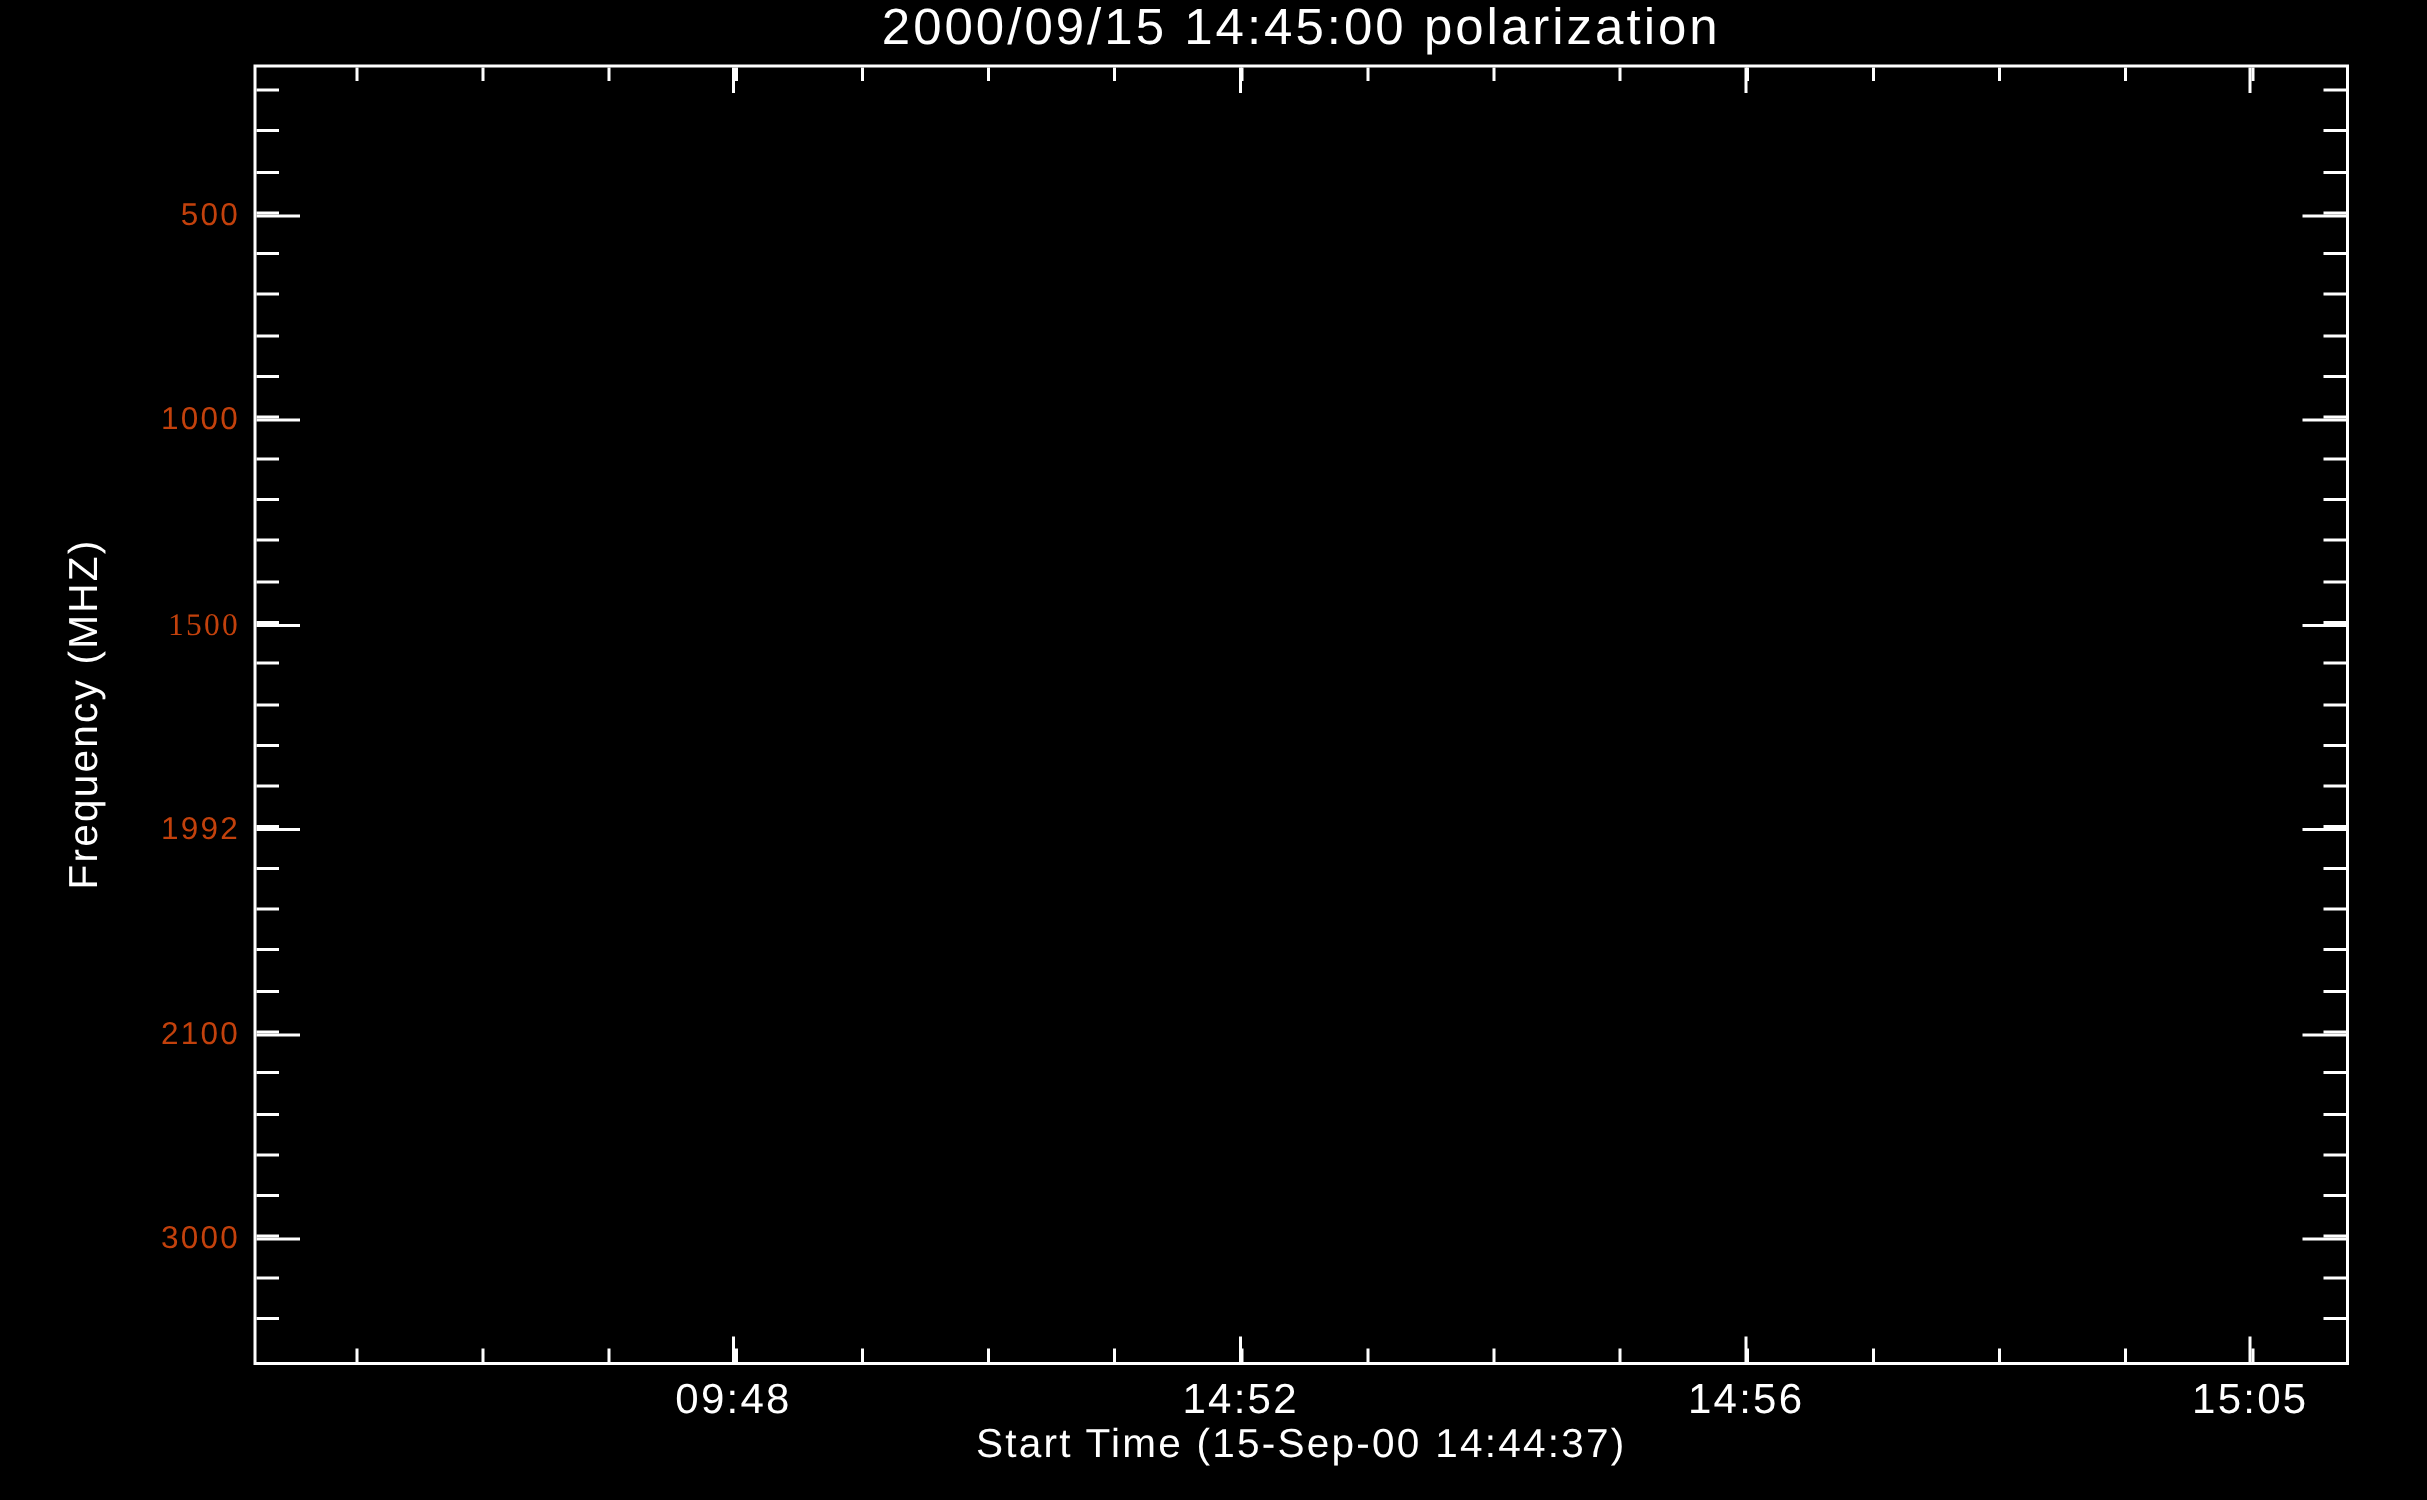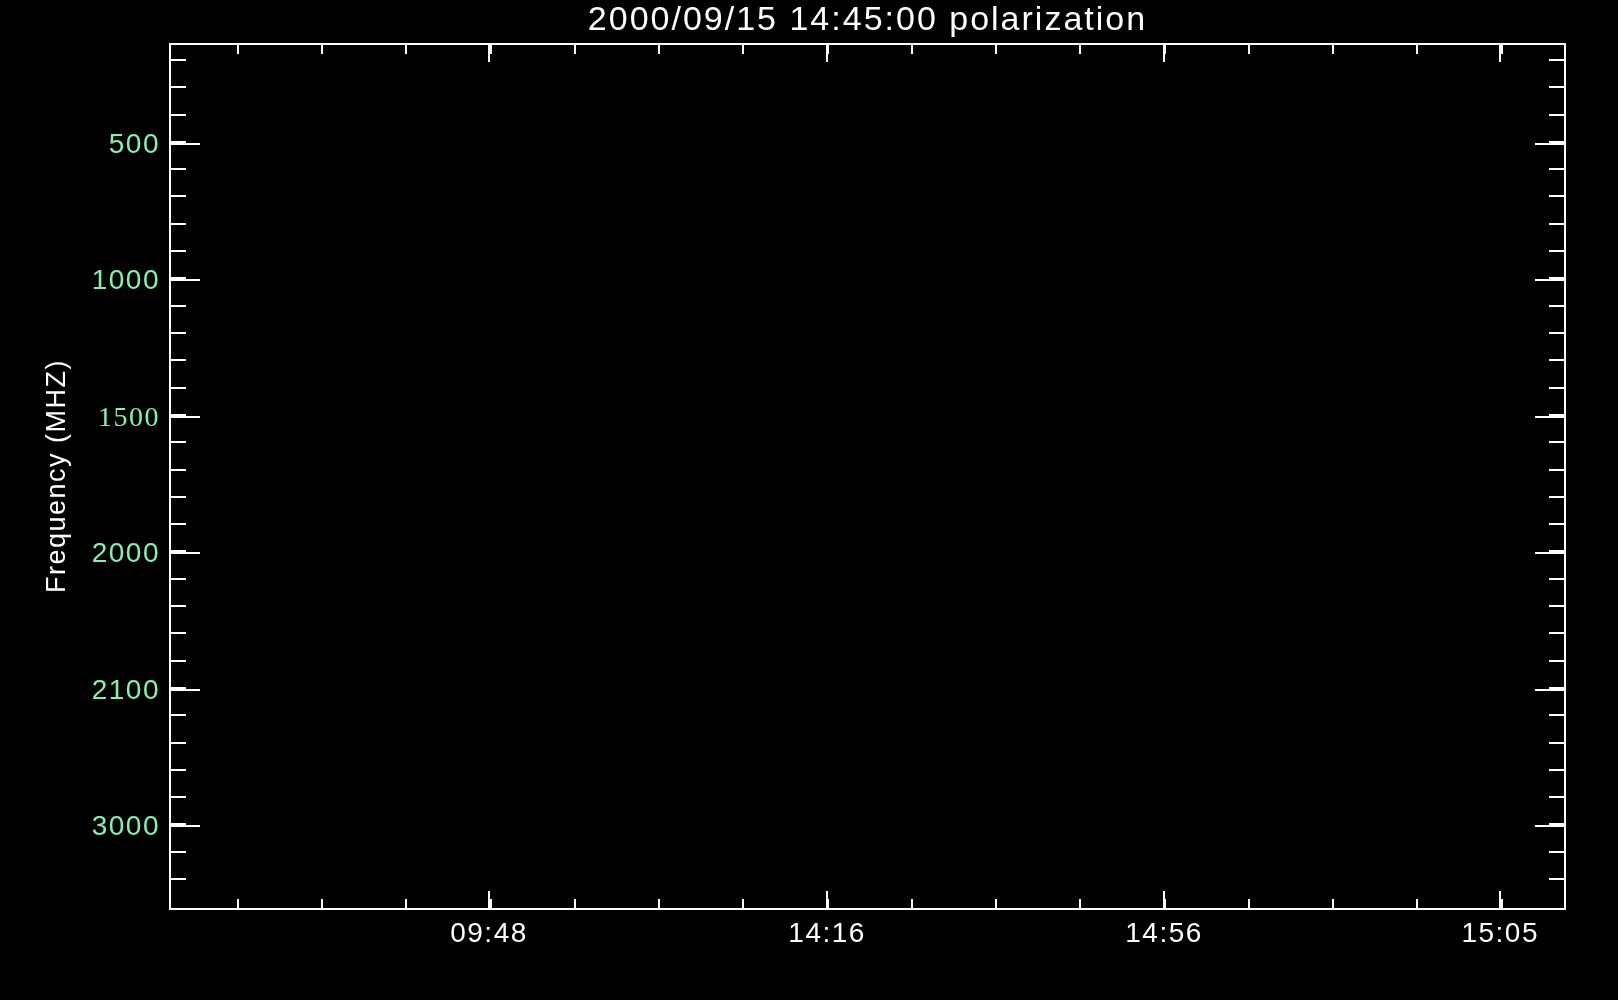--- a/index.html
+++ b/index.html
@@ -53,24 +53,24 @@
     transform: translateX(-50%);
     font-size: 28px;
     letter-spacing: 1.5px;
     white-space: nowrap;
     color: #ffffff;
   }
   .y-tick-label {
     position: absolute;
     right: calc(100% + 11px);
     transform: translateY(-50%);
-    font-size: 28px;
-    letter-spacing: 1.5px;
-    white-space: nowrap;
-    color: #86efac;
+    font-size: 21px;
+    letter-spacing: 1.5px;
+    white-space: nowrap;
+    color: #c2410c;
   }
   #x-axis-label {
     position: absolute;
     left: 169px;
     top: 947px;
     width: 1397px;
     text-align: center;
     font-size: 27px;
     letter-spacing: 1.5px;
     white-space: nowrap;
@@ -124,21 +124,21 @@
       <div class="tick xt" style="left: calc(83.424% - 1px); top: 0px; width: 2px; height: 9px;"></div>
       <div class="tick xt" style="left: calc(89.472% - 1px); bottom: 0px; width: 2px; height: 9px;"></div>
       <div class="tick xt" style="left: calc(89.472% - 1px); top: 0px; width: 2px; height: 9px;"></div>
       <div class="tick xt" style="left: calc(95.52% - 1px); bottom: 0px; width: 2px; height: 9px;"></div>
       <div class="tick xt" style="left: calc(95.52% - 1px); top: 0px; width: 2px; height: 9px;"></div>
       <div class="tick xt" style="left: calc(22.83% - 1px); bottom: 0px; width: 2px; height: 17px;"></div>
       <div class="tick xt" style="left: calc(22.83% - 1px); top: 0px; width: 2px; height: 17px;"></div>
       <div class="x-tick-label" style="left: 22.83%;">09:48</div>
       <div class="tick xt" style="left: calc(47.1% - 1px); bottom: 0px; width: 2px; height: 17px;"></div>
       <div class="tick xt" style="left: calc(47.1% - 1px); top: 0px; width: 2px; height: 17px;"></div>
-      <div class="x-tick-label" style="left: 47.1%;">14:16</div>
+      <div class="x-tick-label" style="left: 47.1%;">14:52</div>
       <div class="tick xt" style="left: calc(71.29% - 1px); bottom: 0px; width: 2px; height: 17px;"></div>
       <div class="tick xt" style="left: calc(71.29% - 1px); top: 0px; width: 2px; height: 17px;"></div>
       <div class="x-tick-label" style="left: 71.29%;">14:56</div>
       <div class="tick xt" style="left: calc(95.42% - 1px); bottom: 0px; width: 2px; height: 17px;"></div>
       <div class="tick xt" style="left: calc(95.42% - 1px); top: 0px; width: 2px; height: 17px;"></div>
       <div class="x-tick-label" style="left: 95.42%;">15:05</div>
       <div class="tick yt" style="top: calc(1.73% - 1px); left: 0px; height: 2px; width: 15px;"></div>
       <div class="tick yt" style="top: calc(1.73% - 1px); right: 0px; height: 2px; width: 15px;"></div>
       <div class="tick yt" style="top: calc(4.894% - 1px); left: 0px; height: 2px; width: 15px;"></div>
       <div class="tick yt" style="top: calc(4.894% - 1px); right: 0px; height: 2px; width: 15px;"></div>
@@ -204,24 +204,25 @@
       <div class="tick yt" style="top: calc(11.43% - 1px); right: 0px; height: 2px; width: 29px;"></div>
       <div class="y-tick-label" style="top: 11.43%;">500</div>
       <div class="tick yt" style="top: calc(27.25% - 1px); left: 0px; height: 2px; width: 29px;"></div>
       <div class="tick yt" style="top: calc(27.25% - 1px); right: 0px; height: 2px; width: 29px;"></div>
       <div class="y-tick-label" style="top: 27.25%;">1000</div>
       <div class="tick yt" style="top: calc(43.07% - 1px); left: 0px; height: 2px; width: 29px;"></div>
       <div class="tick yt" style="top: calc(43.07% - 1px); right: 0px; height: 2px; width: 29px;"></div>
       <div class="y-tick-label" style="top: 43.07%; font-family: Liberation Serif, serif;">1500</div>
       <div class="tick yt" style="top: calc(58.89% - 1px); left: 0px; height: 2px; width: 29px;"></div>
       <div class="tick yt" style="top: calc(58.89% - 1px); right: 0px; height: 2px; width: 29px;"></div>
-      <div class="y-tick-label" style="top: 58.89%;">2000</div>
+      <div class="y-tick-label" style="top: 58.89%;">1992</div>
       <div class="tick yt" style="top: calc(74.71% - 1px); left: 0px; height: 2px; width: 29px;"></div>
       <div class="tick yt" style="top: calc(74.71% - 1px); right: 0px; height: 2px; width: 29px;"></div>
       <div class="y-tick-label" style="top: 74.71%;">2100</div>
       <div class="tick yt" style="top: calc(90.53% - 1px); left: 0px; height: 2px; width: 29px;"></div>
       <div class="tick yt" style="top: calc(90.53% - 1px); right: 0px; height: 2px; width: 29px;"></div>
       <div class="y-tick-label" style="top: 90.53%;">3000</div>
     </div>
 
+  <div id="x-axis-label">Start Time (15-Sep-00 14:44:37)</div>
 
   <div id="y-axis-label">Frequency (MHZ)</div>
 </div>
 
 </body></html>

